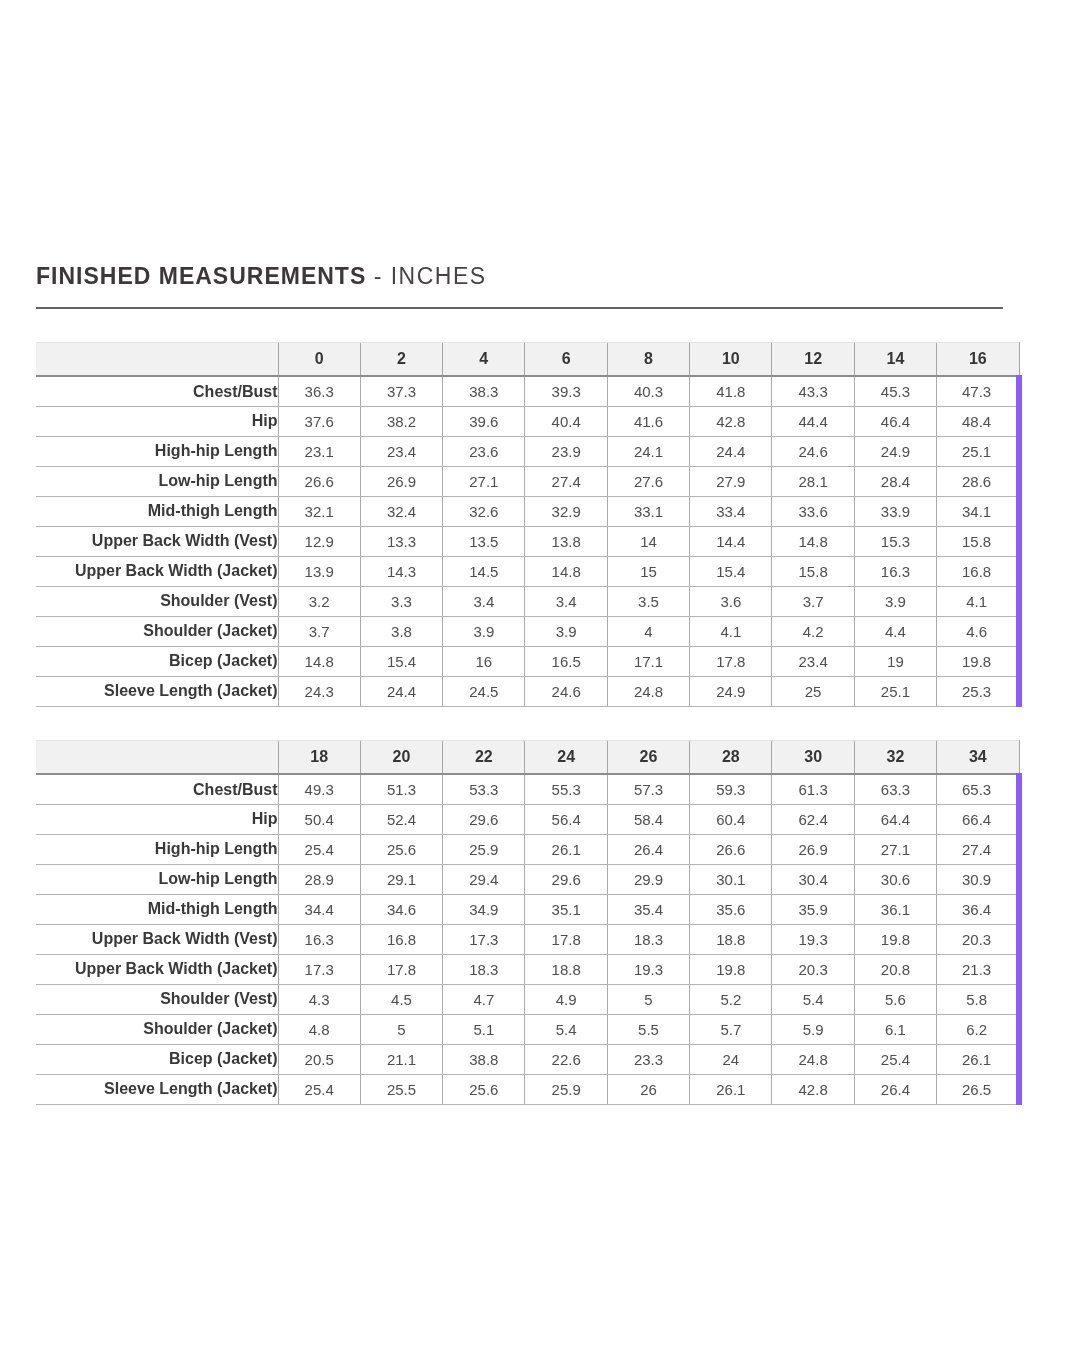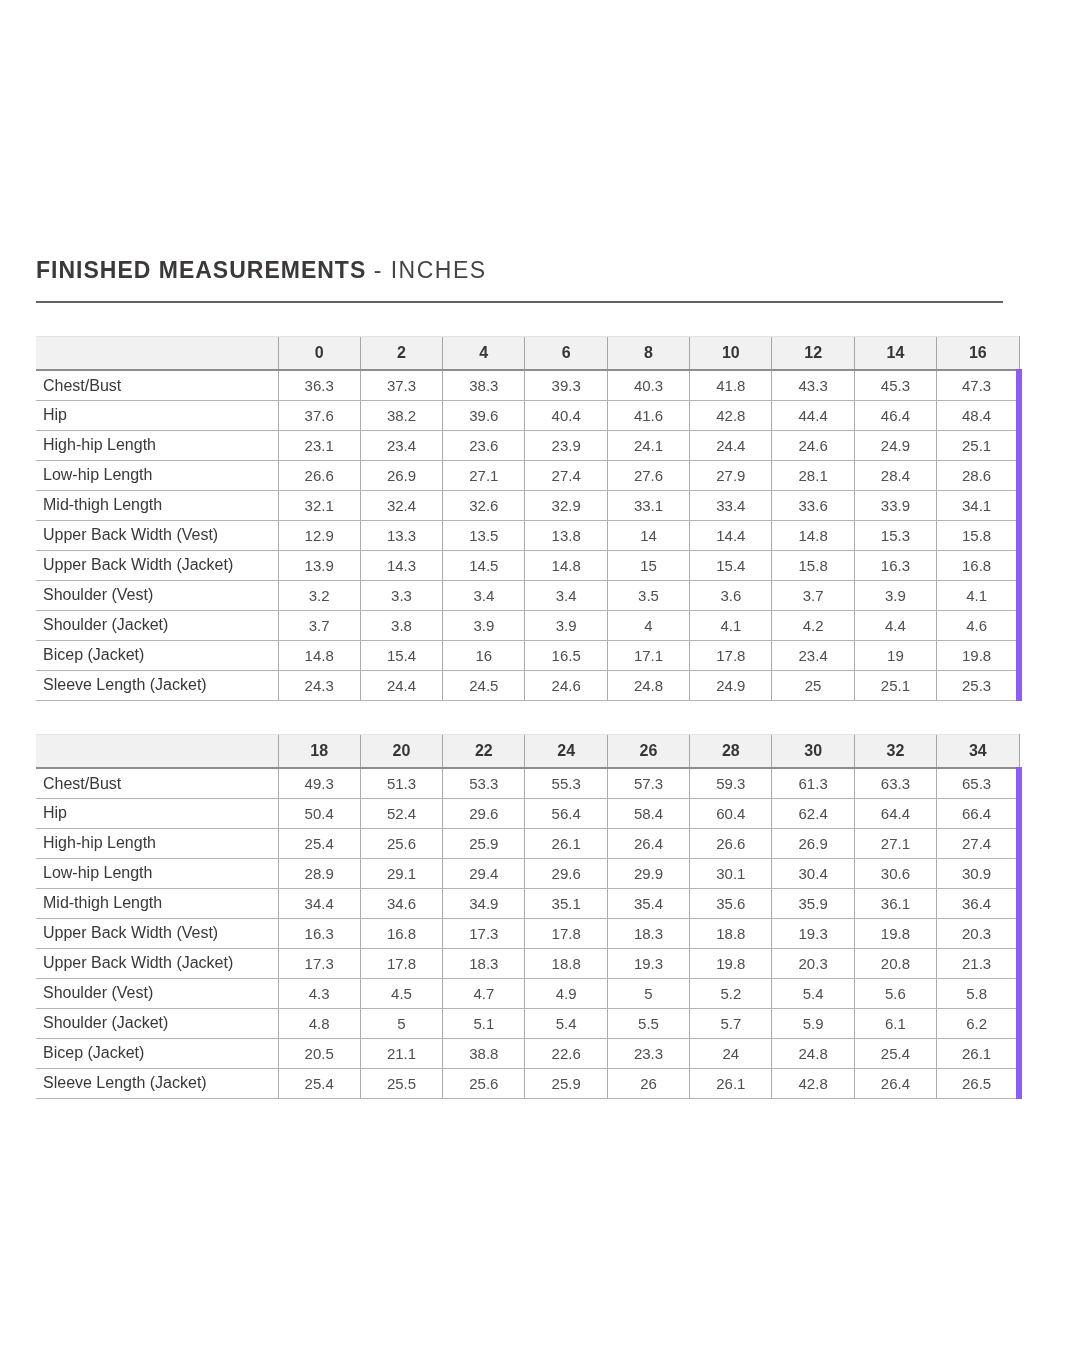--- a/index.html
+++ b/index.html
@@ -10,21 +10,21 @@
   body {
     width: 1080px;
     height: 1350px;
     position: relative;
     font-family: "Liberation Sans", "DejaVu Sans", sans-serif;
     -webkit-font-smoothing: antialiased;
   }
   .page {
     position: absolute;
     left: 36px;
-    top: 256px;
+    top: 262px;
     width: 1008px;
   }
   .title-row {
     font-size: 23px;
     letter-spacing: 1px;
     color: #3c3839;
     line-height: 1.25;
     white-space: nowrap;
   }
   .title-bold {
@@ -73,24 +73,24 @@
     border-right: 1px solid #a5a5a5;
   }
   .size-table td {
     height: 30px;
     font-size: 15px;
     color: #4f4f4f;
     border-bottom: 1px solid #b4b4b4;
     border-left: 1px solid #ababab;
   }
   .size-table td.label {
-    text-align: left;
+    text-align: right;
     padding-left: 7px;
     font-size: 16px;
-    font-weight: 400;
+    font-weight: 700;
     color: #393939;
     border-left: none;
   }
   .size-table td:last-child {
     border-right: 6px solid #8b5cf6;
   }
 </style>
 </head>
 <body>
 

